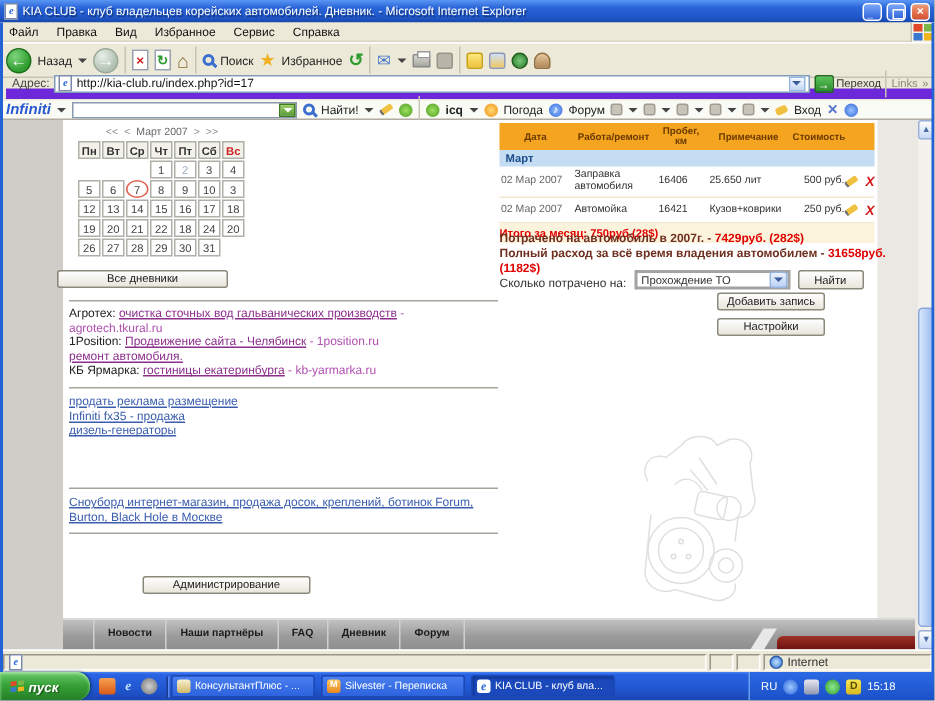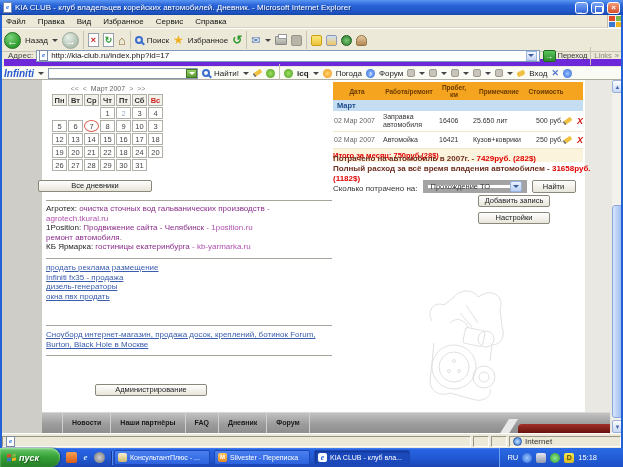--- a/index.html
+++ b/index.html
@@ -101,21 +101,21 @@
   .cal-c.empty{border-color:transparent;background:transparent}
   .cal-c.sel{border:1px solid #e06050;border-radius:50%}
   .cal-c.dim{color:#9aa8c4}
 
   .xpbtn{background:linear-gradient(180deg,#fefefe,#e8e5da);border:1px solid #8a887a;border-radius:2px;font-size:7.5px;text-align:center;color:#222;line-height:10px}
   #all-diaries{position:absolute;left:38px;top:100px;width:114px;height:12px}
   #admin-btn{position:absolute;left:95px;top:304px;width:112px;height:12px}
 
   .hr{position:absolute;left:46px;width:286px;height:1px;background:#a8a49c}
   .ads{position:absolute;left:46px;top:124px;width:286px;font-size:8px;line-height:9.6px;color:#222}
-  .ad-link{color:#8b2f8b;}
+  .ad-link{color:#8b2f8b;text-decoration:underline}
   .ad-suffix{color:#b050b0}
   .blulinks{position:absolute;left:46px;top:183px;width:286px}
   .blu{display:block;color:#3a5dae;text-decoration:underline;font-size:8px;line-height:9.6px}
   .snow{position:absolute;left:46px;top:250px;width:286px}
 
   
   .etable{position:absolute;left:333px;top:2px;width:250px;font-size:7px;color:#333}
   .erow{display:grid;grid-template-columns:48px 56px 34px 56px 38px 18px;align-items:center}
   .ehead{background:#f4a41e}
   .ehead span{font-size:6.5px;line-height:7px;font-weight:bold;color:#6b3a00;text-align:center;padding:2px 0}
@@ -126,21 +126,21 @@
   .edata span{padding:2px 2px;line-height:8px}
   .icons-cell{display:flex;gap:3px;align-items:center;justify-content:center}
   .del{color:#d81818;font:bold italic 9px "Liberation Sans",sans-serif}
   .etotal{background:#fcf3dc;color:#e00000;font-weight:bold;font-size:7.5px;text-align:left;padding:2px 22px 2px 0}
 
   .summary{position:absolute;left:333px;top:74px;width:278px;font-size:8px;line-height:10px}
   .sum-label{color:#6e2f1f;font-weight:bold}
   .sum-val{color:#e00000;font-weight:bold}
 
   .filter{position:absolute;left:333px;top:100px;display:flex;align-items:flex-end;gap:5px;font-size:8px;color:#333}
-  .xpsel{width:104px;height:13px;background:#fff;border:5px solid #a3a3a3;display:flex;align-items:center;font-size:7.5px;padding-left:3px}
+  .xpsel{width:104px;height:13px;background:#fff;border:2px solid #a3a3a3;display:flex;align-items:center;font-size:7.5px;padding-left:3px}
   .xpsel .arr{margin-left:auto;width:12px;height:11px;background:linear-gradient(#eaf1fd,#bcd1f4);border:1px solid #98b4e0;border-radius:2px;display:flex;align-items:center;justify-content:center}
   .caret.b{border-top-color:#3a5a9c}
   #find-btn{width:44px;height:13px}
   #add-btn{position:absolute;left:478px;top:115px;width:72px;height:12px}
   #settings-btn{position:absolute;left:478px;top:132px;width:72px;height:12px}
 
   .engine{position:absolute;left:420px;top:203px;opacity:.9}
 
   
   .bottomnav{position:absolute;left:42px;top:332px;width:568px;height:21px;background:linear-gradient(180deg,#c2c2c2,#9c9c9c 55%,#8e8e8e);border-top:1px solid #d8d8d8;overflow:hidden}
@@ -377,21 +377,20 @@
       <div><a class="ad-link">ремонт автомобиля.</a></div>
       <div><span>КБ Ярмарка: </span><a class="ad-link">гостиницы екатеринбурга</a><span class="ad-suffix"> - kb-yarmarka.ru</span></div>
     </div>
 
     <div class="hr" style="top:178px"></div>
 
     <div class="blulinks">
       <a class="blu">продать реклама размещение</a>
       <a class="blu">Infiniti fx35 - продажа</a>
       <a class="blu">дизель-генераторы</a>
-      <a class="blu">окна пвх продать</a>
     </div>
 
     <div class="hr" style="top:245px"></div>
 
     <div class="snow">
       <a class="blu">Сноуборд интернет-магазин, продажа досок, креплений, ботинок Forum, Burton, Black Hole в Москве</a>
     </div>
 
     <div class="hr" style="top:275px"></div>
 

